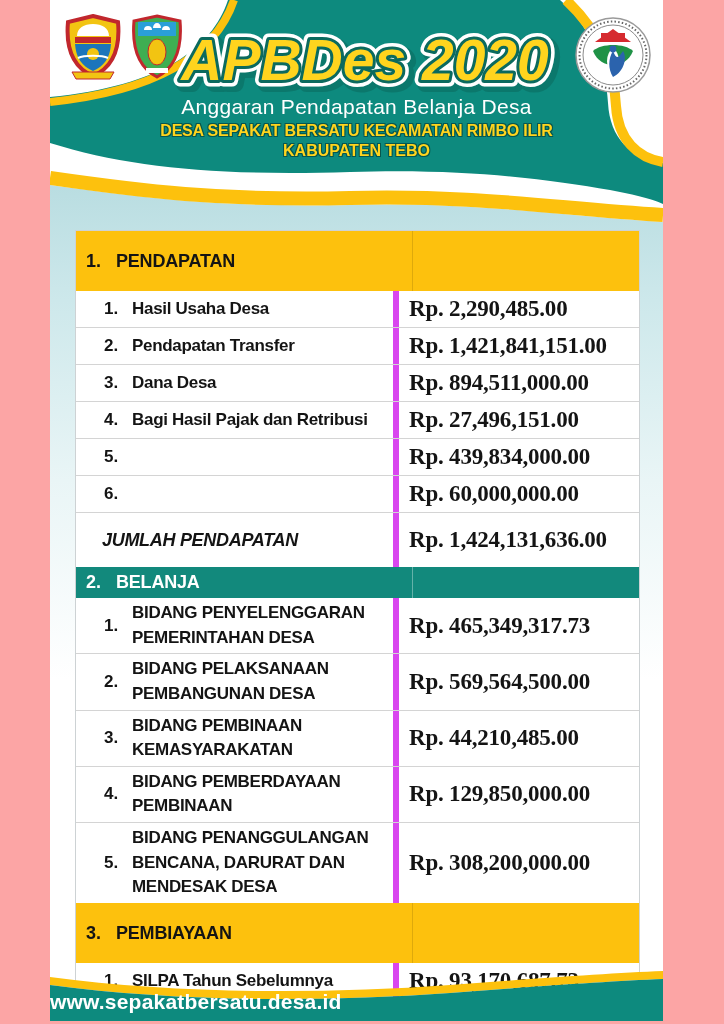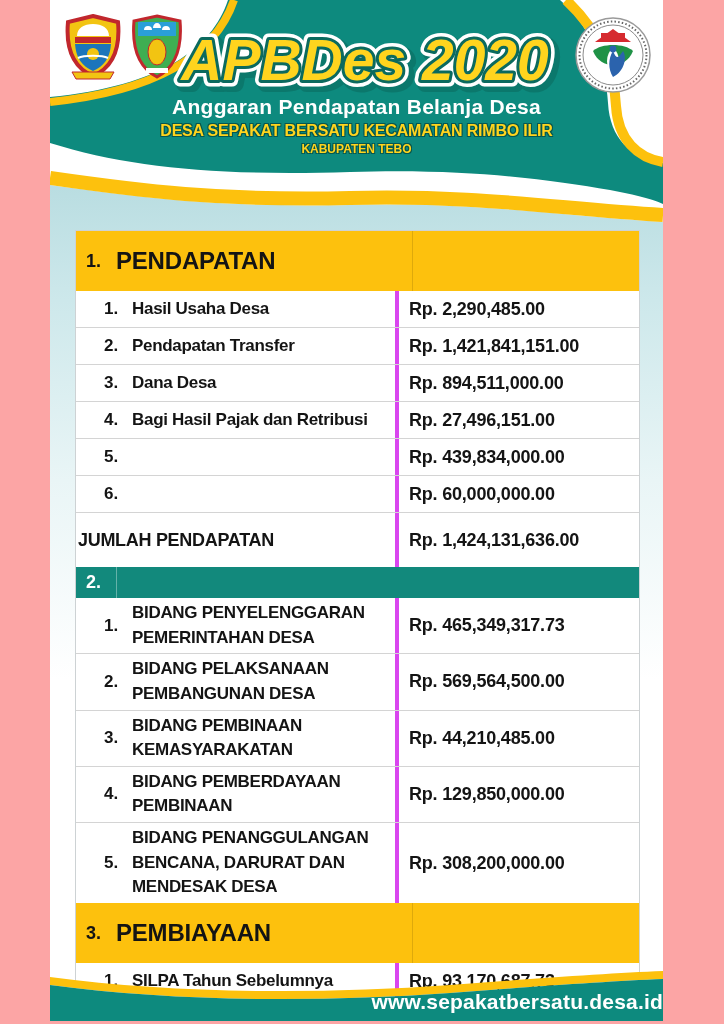--- a/index.html
+++ b/index.html
@@ -9,50 +9,50 @@
   .poster{position:absolute;left:50px;top:0;width:613px;height:1021px;overflow:hidden;
           background:linear-gradient(180deg,#ffffff 0px,#ffffff 160px,#b9dde1 185px,#cde8eb 300px,#e9f5f6 480px,#ffffff 680px,#ffffff 100%);}
   
   .header{position:absolute;top:0;left:0;width:613px;height:235px;z-index:3;}
   .header svg.hbg{position:absolute;top:0;left:0;}
   .logo-left{position:absolute;top:14px;left:14px;display:flex;gap:8px;z-index:5;}
   .logo-right{position:absolute;top:17px;right:12px;z-index:5;}
   .title-wrap{position:absolute;left:0;top:0;width:613px;text-align:center;z-index:4;}
   .title-svg{display:block;margin:0 auto;}
   .subtitle{position:absolute;top:95px;width:100%;text-align:center;color:#ffffff;
-            font-size:21px;font-weight:bold;letter-spacing:0.3px;}
+            font-size:21px;font-weight:normal;letter-spacing:0.3px;}
   .vline1{position:absolute;top:122px;width:100%;text-align:center;color:#ffd41e;
           font-size:16px;font-weight:bold;letter-spacing:-0.2px;
           text-shadow:1px 1px 0 #07574e,-1px 1px 0 #07574e,1px -1px 0 #07574e,-1px -1px 0 #07574e;}
   .vline2{position:absolute;top:142px;width:100%;text-align:center;color:#ffd41e;
-          font-size:12px;font-weight:bold;
+          font-size:16px;font-weight:bold;
           text-shadow:1px 1px 0 #07574e,-1px 1px 0 #07574e,1px -1px 0 #07574e,-1px -1px 0 #07574e;}
   
   .card{position:absolute;top:230px;left:25px;width:563px;background:#ffffff;
         border:1px solid #cdd2d4;z-index:2;color:#141414;}
   .band{display:flex;align-items:center;}
   .band.yellow{background:#fdc10d;height:60px;color:#141414;}
   .band.teal{background:#12897c;height:31px;color:#ffffff;}
   .band .bnum{margin-left:10px;width:30px;font-weight:bold;font-size:18px;}
-  .band .btitle{flex:1;font-weight:bold;font-size:24px;letter-spacing:-0.2px;}
+  .band .btitle{flex:1;font-weight:bold;font-size:18px;letter-spacing:-0.2px;}
   .band .bval{width:226px;align-self:stretch;border-left:1px solid rgba(0,0,0,0.12);}
   .row{display:flex;align-items:stretch;border-top:1px solid #d4d4d4;min-height:36px;}
   .lcell{flex:1;display:flex;align-items:center;padding:3px 8px 3px 0;}
   .rnum{width:28px;margin-left:28px;font-weight:bold;font-size:17px;flex:none;}
   .rlabel{font-weight:bold;font-size:17px;letter-spacing:-0.3px;line-height:1.45;}
-  .vcell{width:226px;border-left:4px solid #d946ef;display:flex;align-items:center;
-         padding:3px 4px 3px 10px;font-weight:bold;font-size:18px;letter-spacing:-0.2px;flex:none;}
+  .vcell{width:226px;border-left:6px solid #d946ef;display:flex;align-items:center;
+         padding:3px 4px 3px 10px;font-weight:bold;font-size:23px;letter-spacing:-0.2px;flex:none;font-family:Liberation Serif, serif;}
   .row.total{min-height:54px;}
-  .row.total .lcell{padding-left:2px;}
+  .row.total .lcell{padding-left:26px;font-style:italic;}
   .row.total .rlabel{font-size:18px;}
   .row.tall{min-height:56px;}
   
   .footer{position:absolute;bottom:0;left:0;width:613px;height:52px;z-index:3;}
   .footer svg{position:absolute;bottom:0;left:0;}
-  .site{position:absolute;bottom:7px;width:100%;text-align:right;color:#ffffff;
+  .site{position:absolute;bottom:7px;width:100%;text-align:left;color:#ffffff;
         font-weight:bold;font-size:21px;letter-spacing:0.2px;}
 </style>
 </head>
 <body>
 
 <div class="canvas">
  <div class="poster">
 
   <div class="header">
     <svg class="hbg" width="613" height="235" viewBox="0 0 613 235">
@@ -165,20 +165,21 @@
     </div>
     <div class="row total">
       <div class="lcell">
             <span class="rlabel">JUMLAH PENDAPATAN</span>
           </div>
       <div class="vcell">Rp. 1,424,131,636.00</div>
     </div>
 
     <div class="band teal">
       <span class="bnum">2.</span>
+      <span class="btitle">BELANJA</span>
       <span class="bval" style="border-left-color:rgba(255,255,255,0.35);"></span>
     </div>
     <div class="row" style="border-top:none;">
       <div class="lcell">
             <span class="rnum">1.</span>
             <span class="rlabel">BIDANG PENYELENGGARAN PEMERINTAHAN DESA</span>
           </div>
       <div class="vcell">Rp. 465,349,317.73</div>
     </div>
     <div class="row">

